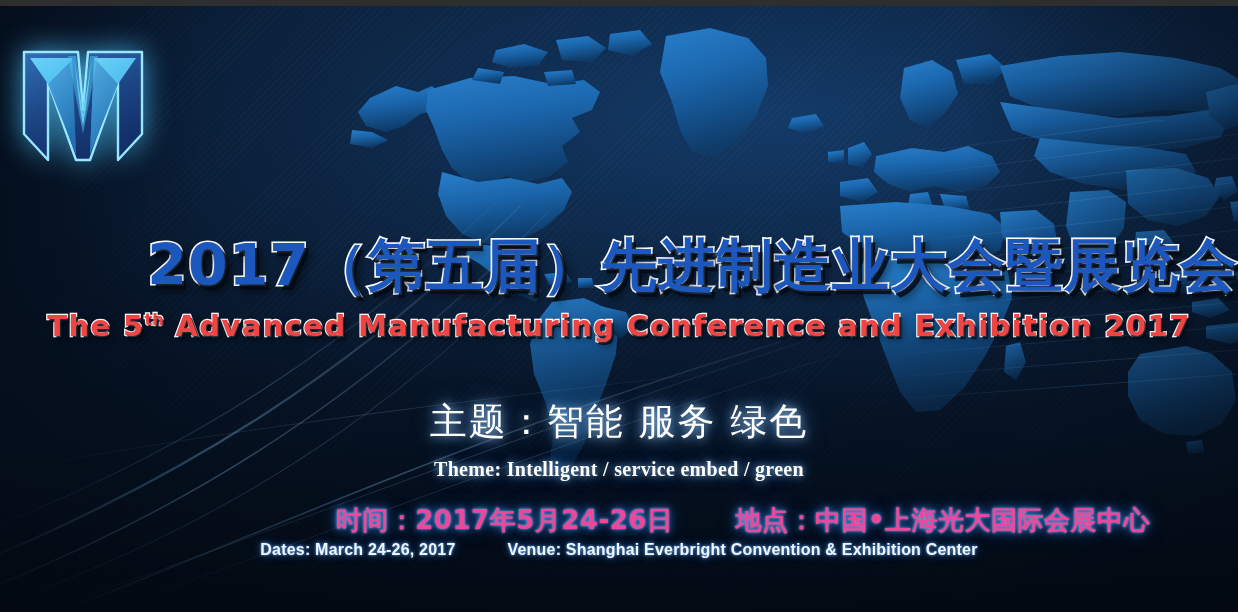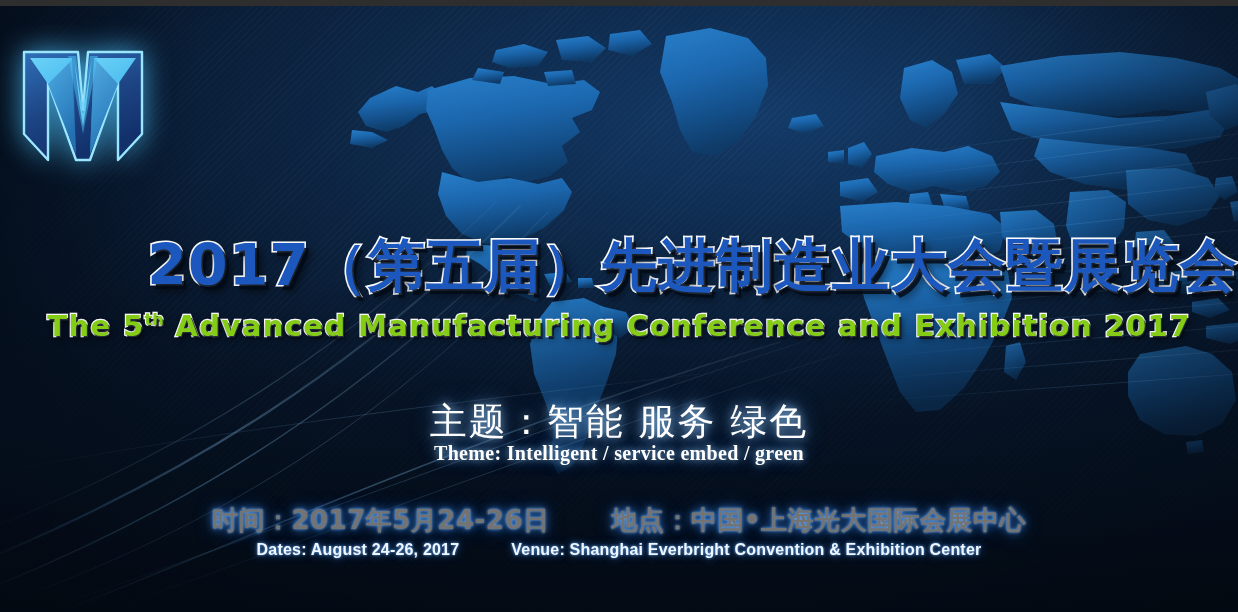--- a/index.html
+++ b/index.html
@@ -137,21 +137,21 @@
     left: 50%;
     transform: translateX(-50%);
     top: 303px;
     width: 1238px;
     text-align: center;
     white-space: nowrap;
     font-family: "DejaVu Sans", "Liberation Sans", sans-serif;
     font-weight: bold;
     font-size: 29px;
     letter-spacing: 1.4px;
-    color: #84cc16;
+    color: #ef4444;
     -webkit-text-stroke: 2.4px #ffffff;
     paint-order: stroke fill;
     text-shadow:
       2px 3px 0 rgba(2,10,22,0.8),
       3px 4px 6px rgba(0,0,0,0.5);
   }
   .title-en sup {
     font-size: 0.56em;
     vertical-align: super;
     letter-spacing: 0;
@@ -174,47 +174,47 @@
       0 0 10px rgba(150,205,255,0.95),
       0 0 22px rgba(90,165,255,0.7),
       0 2px 4px rgba(0,0,0,0.55);
     margin-top: 8px;
   }
 
   .theme-en {
     position: absolute;
     left: 50%;
     transform: translateX(-50%);
-    top: 436px;
+    top: 452px;
     width: 1126px;
     text-align: center;
     white-space: nowrap;
     font-family: "Liberation Serif", "DejaVu Serif", serif;
     font-weight: bold;
     font-size: 20px;
     color: #ffffff;
     letter-spacing: 0.3px;
     text-shadow:
       0 0 7px rgba(150,205,255,0.8),
       0 0 16px rgba(80,155,245,0.55),
       0 2px 3px rgba(0,0,0,0.5);
   }
 
   .info-cn {
     position: absolute;
     left: 50%;
     transform: translateX(-50%);
     top: 497px;
     width: 1062px;
-    text-align: center;
+    text-align: right;
     white-space: nowrap;
     font-family: "DejaVu Sans", "Liberation Sans", sans-serif;
     font-weight: bold;
     font-size: 26px;
-    color: #737373;
+    color: #ec4899;
     letter-spacing: 0.5px;
     text-shadow:
       0 0 3px rgba(120,185,255,0.95),
       0 0 9px rgba(60,140,240,0.85),
       0 0 18px rgba(40,110,220,0.6),
       2px 2px 2px rgba(0,0,0,0.55);
   }
   .info-cn .gap {
     display: inline-block;
     width: 62px;
@@ -463,18 +463,18 @@
 
     <div class="theme-cn">主题：智能  服务  绿色</div>
 
     <div class="theme-en">Theme: Intelligent / service embed / green</div>
 
     <div class="info-cn">
       <span>时间：2017年5月24-26日</span><span class="gap"></span><span>地点：中国•上海光大国际会展中心</span>
     </div>
 
     <div class="info-en">
-      <span>Dates: August 24-26, 2017</span><span class="gap"></span><span>Venue: Shanghai Everbright Convention &amp; Exhibition Center</span>
+      <span>Dates: March 24-26, 2017</span><span class="gap"></span><span>Venue: Shanghai Everbright Convention &amp; Exhibition Center</span>
     </div>
 
   </div>
 
 </div>
 
 </body></html>

